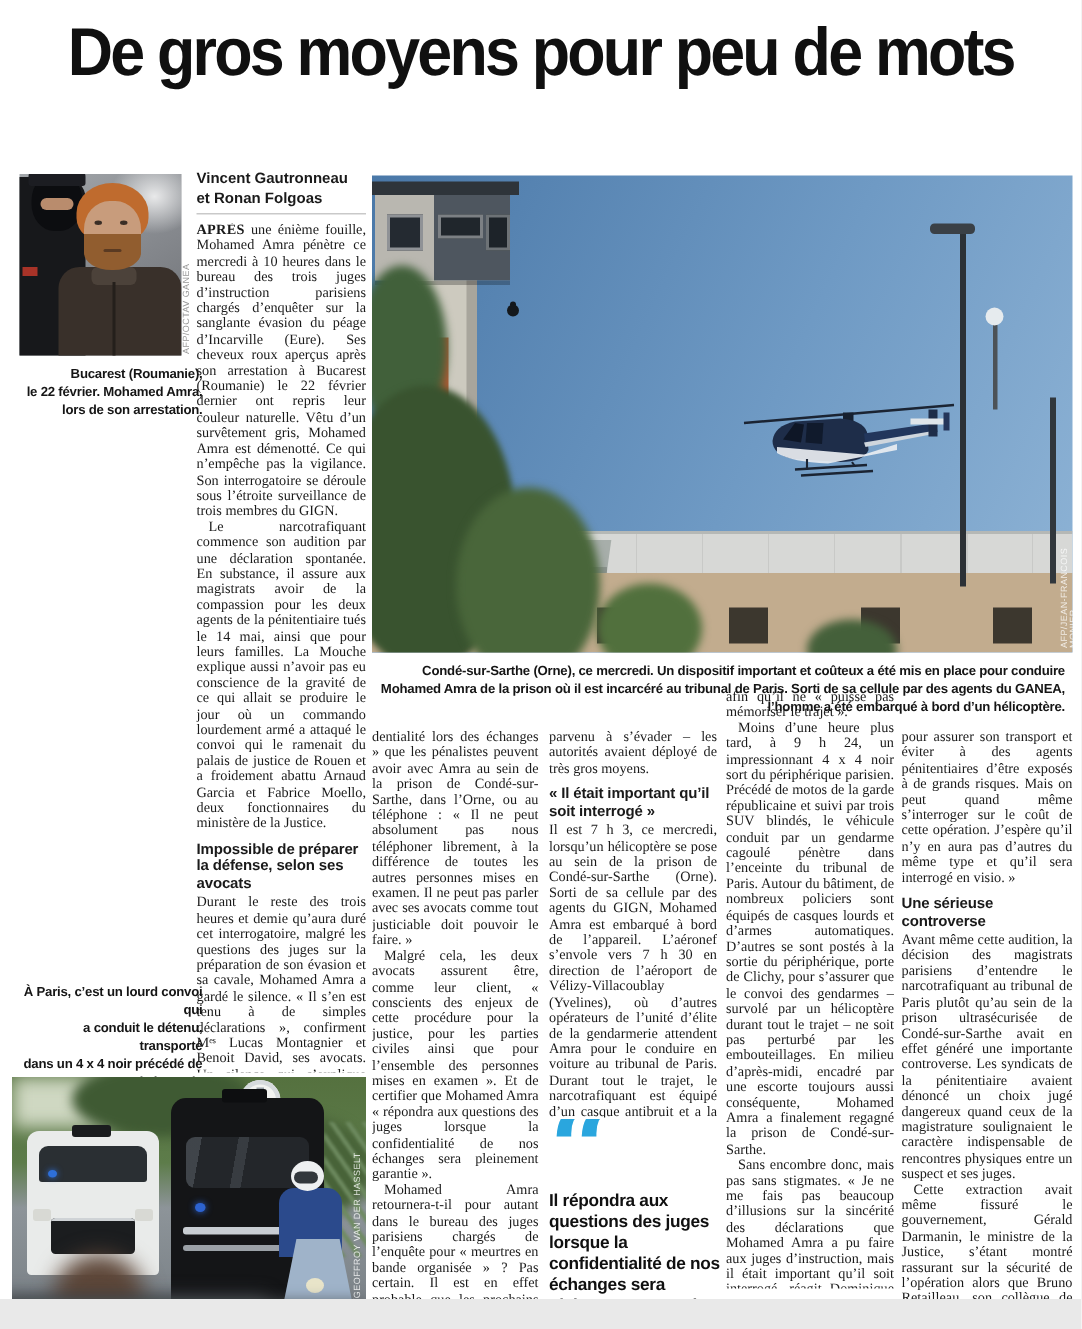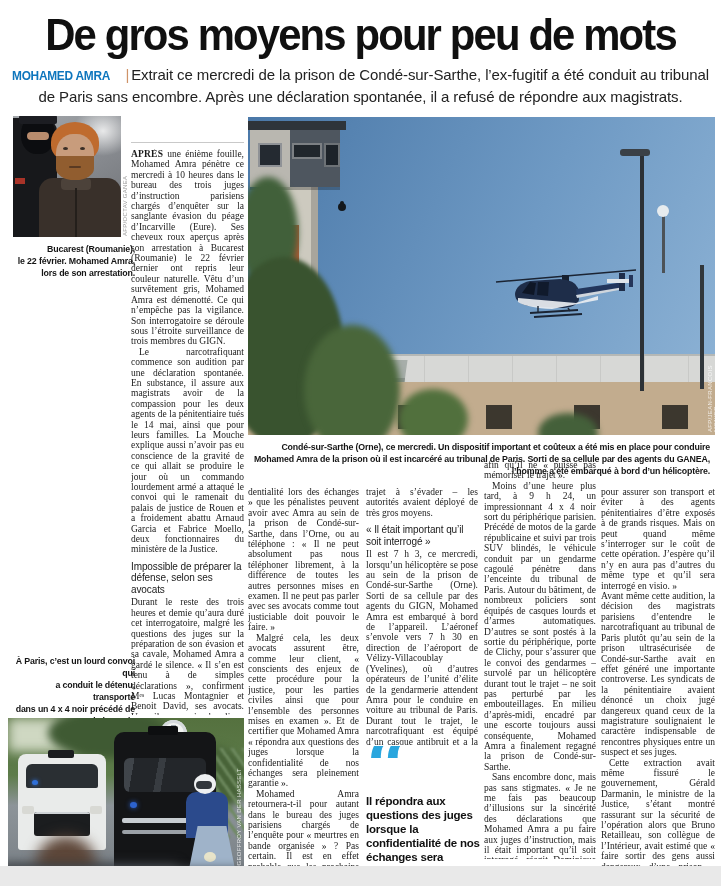--- a/index.html
+++ b/index.html
@@ -14,21 +14,21 @@
     letter-spacing:-.1px;margin:0;}
   .tag{font-weight:700;color:#0e76bd;font-size:13.5px;letter-spacing:-.3px;display:inline-block;
     transform:scaleX(.88);transform-origin:left center;}
   .tagsep{color:#cf9368;font-weight:400;padding:0 2px;}
   
   .col{position:absolute;overflow:hidden;text-align:justify;font-size:9.5px;line-height:10.4px;
     hyphens:auto;-webkit-hyphens:auto;}
   .col p{margin:0;}
   .col p.ind{text-indent:8px;}
   .col .lead{font-weight:700;letter-spacing:.2px;}
-  .subhead{font-family:"Liberation Sans",sans-serif;font-weight:400;font-size:10px;
+  .subhead{font-family:"Liberation Sans",sans-serif;font-weight:700;font-size:10px;
     line-height:11.5px;margin:6px 0 2px 0;text-align:left;letter-spacing:-.1px;}
   .byline{position:absolute;left:131px;top:114px;width:113px;font-family:"Liberation Sans",sans-serif;
     font-weight:700;font-size:10px;line-height:12.5px;white-space:pre-line;}
   .byline-rule{position:absolute;left:131px;top:142px;width:113px;height:1px;background:#c9c9c9;}
   .caption{font-family:"Liberation Sans",sans-serif;font-weight:700;font-size:8.8px;
     line-height:12px;color:#151515;white-space:pre-line;letter-spacing:-.15px;text-align:right;}
   .credit-v{position:absolute;writing-mode:vertical-rl;transform:rotate(180deg);
     font-family:"Liberation Sans",sans-serif;font-size:6px;letter-spacing:.3px;color:#979797;}
   
   .photo{position:absolute;overflow:hidden;}
@@ -137,21 +137,20 @@
   .pq-text{font-weight:700;font-size:11.5px;line-height:14px;color:#101010;letter-spacing:-.2px;margin-top:4px;}
   .pq-author{font-weight:700;font-size:8.5px;line-height:10.5px;margin-top:5px;color:#151515;}
 </style>
 </head>
 <body>
 
 <div class="page">
 
   <h1 class="headline">De gros moyens pour peu de mots</h1>
 
-  <p class="standfirst"><span class="tag">MOHAMED AMRA</span><span class="tagsep">|</span><span>Extrait ce mercredi de la prison de Condé-sur-Sarthe, l’ex-fugitif a été conduit au tribunal de Paris sans encombre. Après une déclaration spontanée, il a refusé de répondre aux magistrats.</span></p>
 
   <div class="photo ph-arrest">
     <div class="ar-glow"></div>
     <div class="ar-officer"></div>
     <div class="ar-off-head"></div>
     <div class="ar-off-cap"></div>
     <div class="ar-off-eyes"></div>
     <div class="ar-patch"></div>
     <div class="ar-body"></div>
     <div class="ar-collar"></div>
@@ -161,20 +160,22 @@
     <div class="ar-beard"></div>
     <div class="ar-eye1"></div>
     <div class="ar-eye2"></div>
     <div class="ar-mouth"></div>
   </div>
   <div class="credit-v" style="left:122px;top:150px;height:86px;">AFP/OCTAV GANEA</div>
   <div class="caption cap-arrest">Bucarest (Roumanie),
 le 22 février. Mohamed Amra,
 lors de son arrestation.</div>
 
+  <div class="byline">Vincent Gautronneau
+et Ronan Folgoas</div>
   <div class="byline-rule"></div>
   <div class="col colA">
     <p><span class="lead">APRÈS</span><span> une énième fouille, Mohamed Amra pénètre ce mercredi à 10 heures dans le bureau des trois juges d’instruction parisiens chargés d’enquêter sur la sanglante évasion du péage d’Incarville (Eure). Ses cheveux roux aperçus après son arrestation à Bucarest (Roumanie) le 22 février dernier ont repris leur couleur naturelle. Vêtu d’un survêtement gris, Mohamed Amra est démenotté. Ce qui n’empêche pas la vigilance. Son interrogatoire se déroule sous l’étroite surveillance de trois membres du GIGN.</span></p>
     <p class="ind">Le narcotrafiquant commence son audition par une déclaration spontanée. En substance, il assure aux magistrats avoir de la compassion pour les deux agents de la pénitentiaire tués le 14 mai, ainsi que pour leurs familles. La Mouche explique aussi n’avoir pas eu conscience de la gravité de ce qui allait se produire le jour où un commando lourdement armé a attaqué le convoi qui le ramenait du palais de justice de Rouen et a froidement abattu Arnaud Garcia et Fabrice Moello, deux fonctionnaires du ministère de la Justice.</p>
     <h3 class="subhead">Impossible de préparer la défense, selon ses avocats</h3>
     <p>Durant le reste des trois heures et demie qu’aura duré cet interrogatoire, malgré les questions des juges sur la préparation de son évasion et sa cavale, Mohamed Amra a gardé le silence. « Il s’en est tenu à de simples déclarations », confirment Mᵉˢ Lucas Montagnier et Benoit David, ses avocats. Un silence qui s’explique selon eux par l’impossibilité de préparer la défense de leur client. En cause, « l’absence de confi-</p>
   </div>
 
   <div class="photo ph-prison">
     <div class="mp-band"></div>
@@ -222,31 +223,32 @@
   </div>
   <div class="credit-v" style="left:707px;top:350px;height:82px;color:rgba(255,255,255,.78);">AFP/JEAN-FRANCOIS MONIER</div>
   <div class="caption cap-prison">Condé-sur-Sarthe (Orne), ce mercredi. Un dispositif important et coûteux a été mis en place pour conduire Mohamed Amra de la prison où il est incarcéré au tribunal de Paris. Sorti de sa cellule par des agents du GANEA, l’homme a été embarqué à bord d’un hélicoptère.</div>
 
   <div class="col colB">
     <p>dentialité lors des échanges » que les pénalistes peuvent avoir avec Amra au sein de la prison de Condé-sur-Sarthe, dans l’Orne, ou au téléphone : « Il ne peut absolument pas nous téléphoner librement, à la différence de toutes les autres personnes mises en examen. Il ne peut pas parler avec ses avocats comme tout justiciable doit pouvoir le faire. »</p>
     <p class="ind">Malgré cela, les deux avocats assurent être, comme leur client, « conscients des enjeux de cette procédure pour la justice, pour les parties civiles ainsi que pour l’ensemble des personnes mises en examen ». Et de certifier que Mohamed Amra « répondra aux questions des juges lorsque la confidentialité de nos échanges sera pleinement garantie ».</p>
     <p class="ind">Mohamed Amra retournera-t-il pour autant dans le bureau des juges parisiens chargés de l’enquête pour « meurtres en bande organisée » ? Pas certain. Il est en effet probable que les prochains interrogatoires de la Mouche se déroulent en visioconférence. Car afin d’éviter de revivre le traumatisme de mai 2024 – c’est à son retour d’une audition au palais de justice de Rouen que le narcotrafiquant était</p>
   </div>
   <div class="col colC">
-    <p>trajet à s’évader – les autorités avaient déployé de très gros moyens.</p>
+    <p>parvenu à s’évader – les autorités avaient déployé de très gros moyens.</p>
     <h3 class="subhead">« Il était important qu’il soit interrogé »</h3>
     <p>Il est 7 h 3, ce mercredi, lorsqu’un hélicoptère se pose au sein de la prison de Condé-sur-Sarthe (Orne). Sorti de sa cellule par des agents du GIGN, Mohamed Amra est embarqué à bord de l’appareil. L’aéronef s’envole vers 7 h 30 en direction de l’aéroport de Vélizy-Villacoublay (Yvelines), où d’autres opérateurs de l’unité d’élite de la gendarmerie attendent Amra pour le conduire en voiture au tribunal de Paris. Durant tout le trajet, le narcotrafiquant est équipé d’un casque antibruit et a la vue obstruée</p>
   </div>
   <div class="col colD">
     <p>afin qu’il ne « puisse pas mémoriser le trajet ».</p>
     <p class="ind">Moins d’une heure plus tard, à 9 h 24, un impressionnant 4 x 4 noir sort du périphérique parisien. Précédé de motos de la garde républicaine et suivi par trois SUV blindés, le véhicule conduit par un gendarme cagoulé pénètre dans l’enceinte du tribunal de Paris. Autour du bâtiment, de nombreux policiers sont équipés de casques lourds et d’armes automatiques. D’autres se sont postés à la sortie du périphérique, porte de Clichy, pour s’assurer que le convoi des gendarmes – survolé par un hélicoptère durant tout le trajet – ne soit pas perturbé par les embouteillages. En milieu d’après-midi, encadré par une escorte toujours aussi conséquente, Mohamed Amra a finalement regagné la prison de Condé-sur-Sarthe.</p>
     <p class="ind">Sans encombre donc, mais pas sans stigmates. « Je ne me fais pas beaucoup d’illusions sur la sincérité des déclarations que Mohamed Amra a pu faire aux juges d’instruction, mais il était important qu’il soit interrogé, réagit Dominique Garcia, le père d’un des agents tués lors de l’évasion. J’apprécie qu’un hélicoptère ait été mobilisé</p>
   </div>
   <div class="col colE">
     <p>pour assurer son transport et éviter à des agents pénitentiaires d’être exposés à de grands risques. Mais on peut quand même s’interroger sur le coût de cette opération. J’espère qu’il n’y en aura pas d’autres du même type et qu’il sera interrogé en visio. »</p>
+    <h3 class="subhead">Une sérieuse controverse</h3>
     <p>Avant même cette audition, la décision des magistrats parisiens d’entendre le narcotrafiquant au tribunal de Paris plutôt qu’au sein de la prison ultrasécurisée de Condé-sur-Sarthe avait en effet généré une importante controverse. Les syndicats de la pénitentiaire avaient dénoncé un choix jugé dangereux quand ceux de la magistrature soulignaient le caractère indispensable de rencontres physiques entre un suspect et ses juges.</p>
     <p class="ind">Cette extraction avait même fissuré le gouvernement, Gérald Darmanin, le ministre de la Justice, s’étant montré rassurant sur la sécurité de l’opération alors que Bruno Retailleau, son collègue de l’Intérieur, avait estimé que « faire sortir des gens aussi dangereux d’une prison » représentait « des risques majeurs » et « coût[ait] cher aux contribuables ».</p>
   </div>
 
   <div class="pullquote">
     <div class="pq-mark">“</div>
     <div class="pq-text">Il répondra aux questions des juges lorsque la confidentialité de nos échanges sera pleinement garantie</div>
     <div class="pq-author">Mᵉˢ Lucas Montagnier et Benoit David,</div>
 
   </div>

